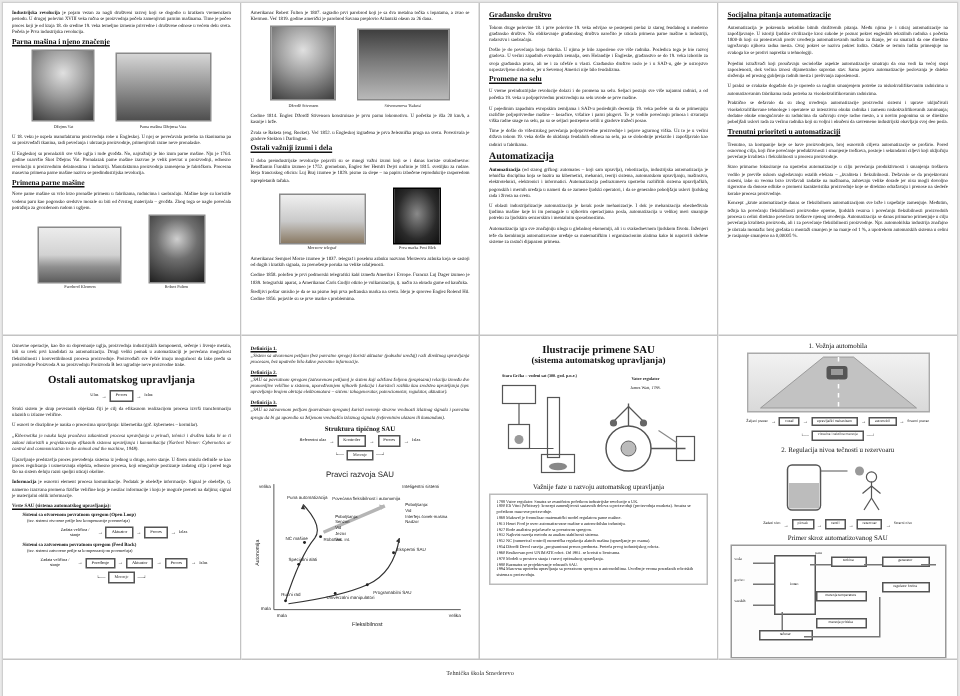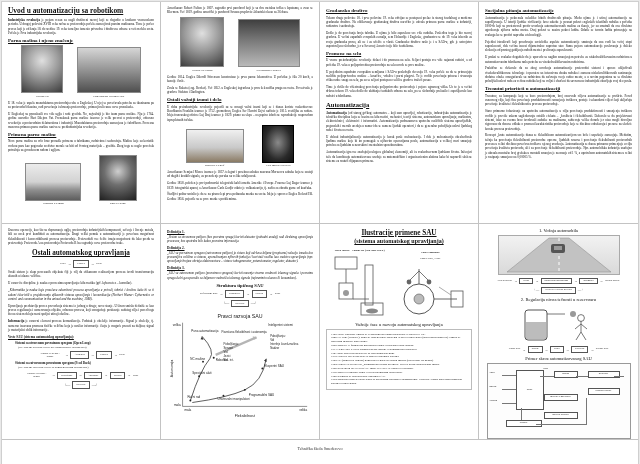--- a/index.html
+++ b/index.html
@@ -5,21 +5,21 @@
   html,body{margin:0;padding:0;background:#e9e9e9;}
   .sheet{width:636px;height:462px;margin:1px;background:#fff;border:1px solid #cfcfcf;
          font-family:"Liberation Serif", serif;color:#111;position:relative;}
   .grid{display:grid;grid-template-columns:repeat(4,1fr);grid-template-rows:222px 216px;}
   .cell{border-right:1px solid #c3c3c3;border-bottom:1px solid #c3c3c3;padding:4px 6px;overflow:hidden;position:relative;background:#fff;}
   .cell:nth-child(4n){border-right:none;}
   .p{font-size:3.2px;line-height:1.35;text-align:justify;margin:0 0 2.6px;}
   .lead{font-weight:bold;}
   .h1{font-size:7.4px;font-weight:bold;text-decoration:underline;margin:0 0 3px;}
   .h2{font-size:5px;font-weight:bold;text-decoration:underline;margin:2px 0 2.5px;}
-  .hc{text-align:center;font-size:7.2px;font-weight:bold;text-decoration:underline;margin:4px 0 3px;}
+  .hc{text-align:center;font-size:7.2px;font-weight:bold;margin:4px 0 3px;}
   .hc2{text-align:center;font-size:4.6px;margin:3px 0 2px;}
   .figrow{display:flex;justify-content:space-evenly;align-items:flex-end;margin:2px 0 3px;}
   .fig{display:flex;flex-direction:column;align-items:center;}
   .cap{font-size:2.8px;margin-top:1.5px;text-align:center;color:#222;}
   .photo{border:1px solid #8a8a8a;}
   .ph-portrait{background:radial-gradient(circle at 50% 32%,#e0e0e0 0%,#9a9a9a 45%,#3c3c3c 100%);}
   .ph-engine{background:linear-gradient(180deg,#d6d6d6 0%,#8d8d8d 55%,#4f4f4f 100%);}
   .ph-ship{background:linear-gradient(180deg,#ececec 0%,#d2d2d2 50%,#8f8f8f 72%,#5d5d5d 100%);}
   .ph-dark-portrait{background:radial-gradient(circle at 50% 35%,#cfcfcf 0%,#6f6f6f 40%,#1f1f1f 100%);}
   .ph-loco{background:linear-gradient(180deg,#3f3f3f 0%,#7a7a7a 45%,#b9b9b9 100%);}
@@ -45,21 +45,20 @@
   .footer{height:16px;display:flex;align-items:center;justify-content:center;}
   .footer div{font-size:4.2px;color:#333;}
 </style>
 </head>
 <body>
 
 <div class="sheet">
   <div class="grid">
 
     <div class="cell">
-      <div class="h1">Uvod u automatizaciju sa robotikom</div>
       <p class="p"><span class="lead">Industrijska revolucija</span><span> je pojam vezan za nagli društveni razvoj koji se dogodio u kratkom vremenskom periodu. U drugoj polovini XVIII veka ručna se proizvodnja počela zamenjivati parnim mašinama. Time je počeo proces koji je od kraja 18. do sredine 19. veka temeljno izmenio privredne i društvene odnose u većem delu sveta. Počela je Prva industrijska revolucija.</span></p>
       <div class="h2">Parna mašina i njeno značenje</div>
       <div class="figrow">
         <div class="fig">
           <div class="photo ph-portrait" style="width:40px;height:46px;"></div>
           <div class="cap">Džejms Vat</div>
         </div>
         <div class="fig">
           <div class="photo ph-engine" style="width:62px;height:44px;"></div>
           <div class="cap">Parna mašina Džejmsa Vata</div>

